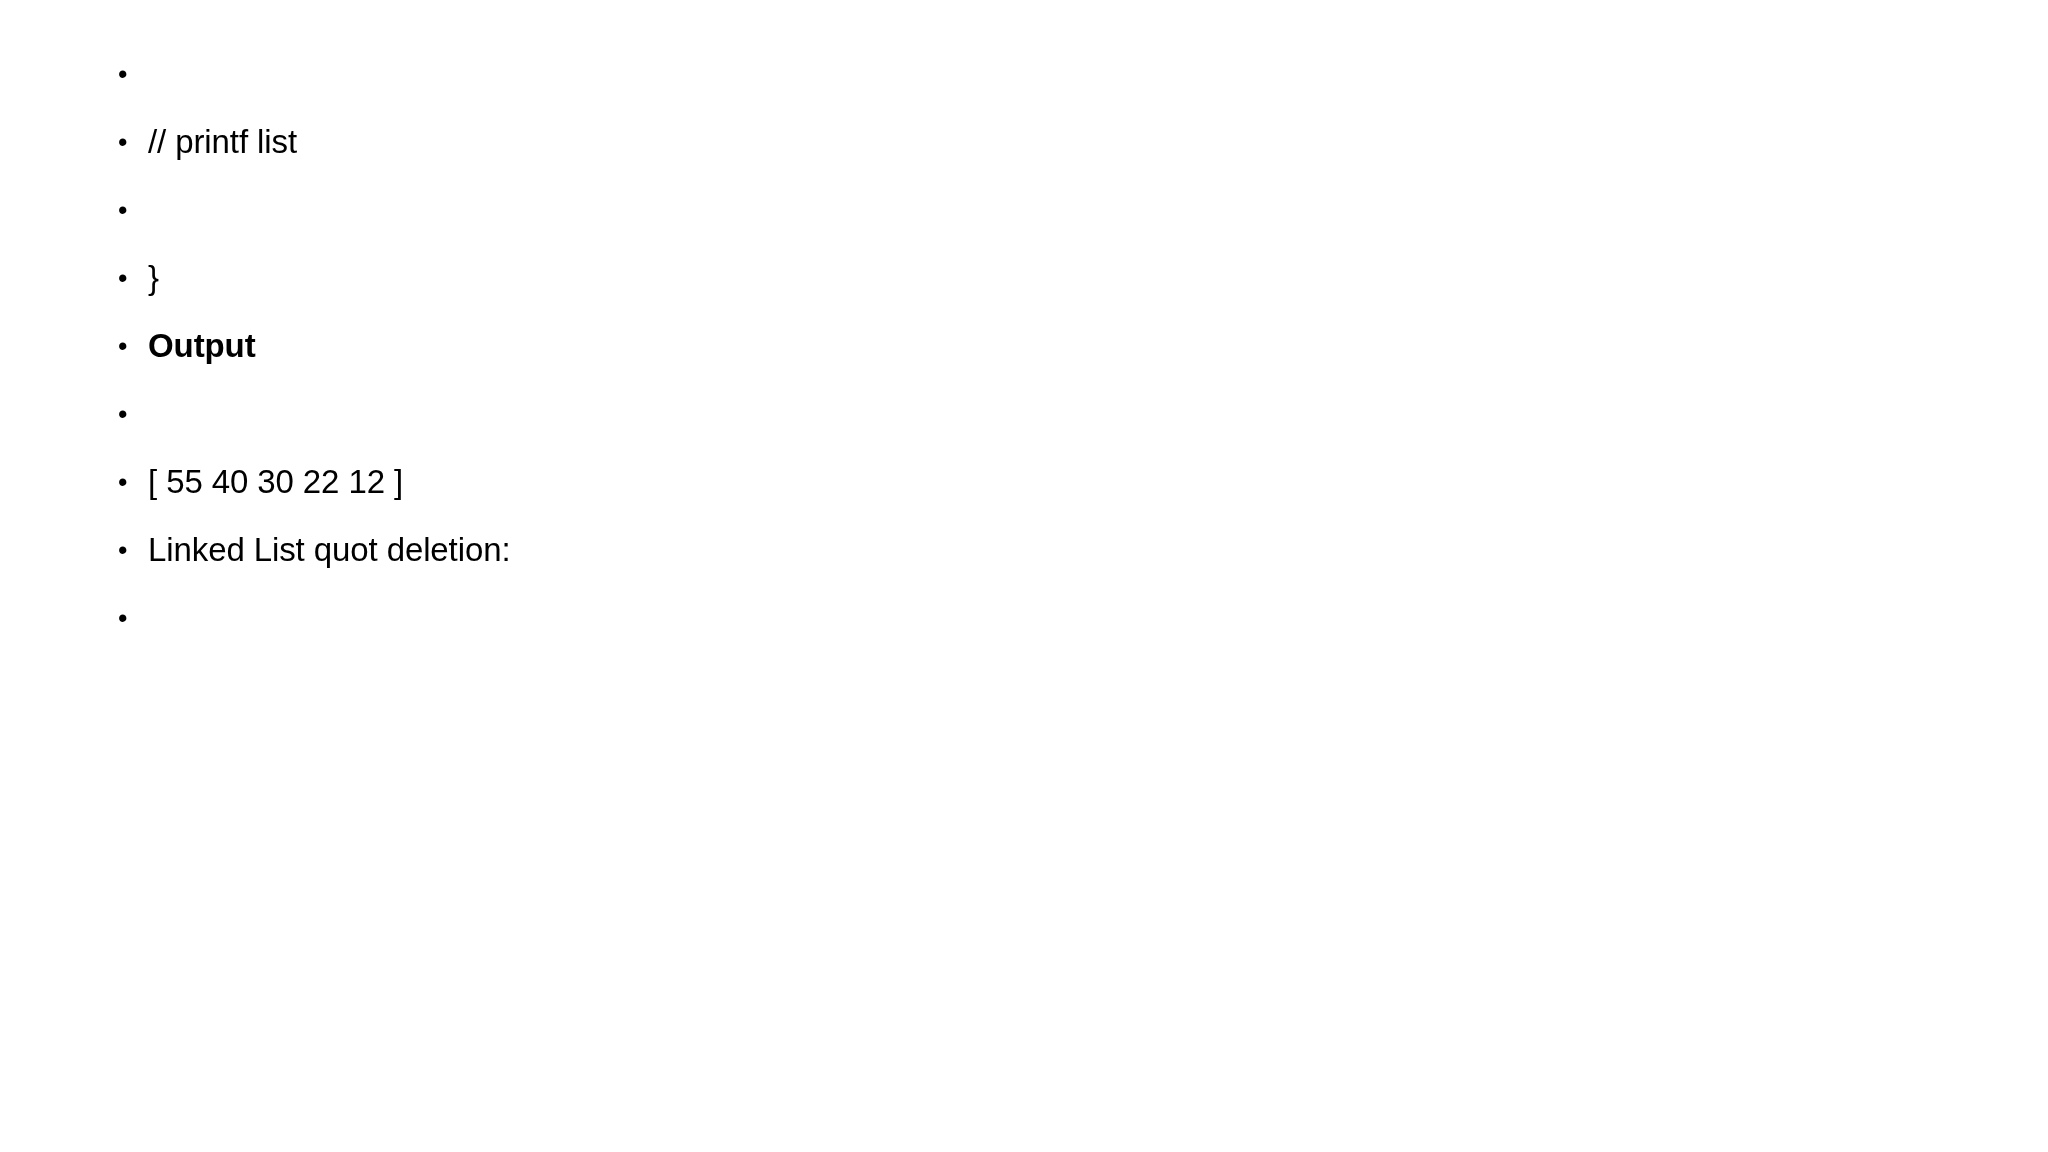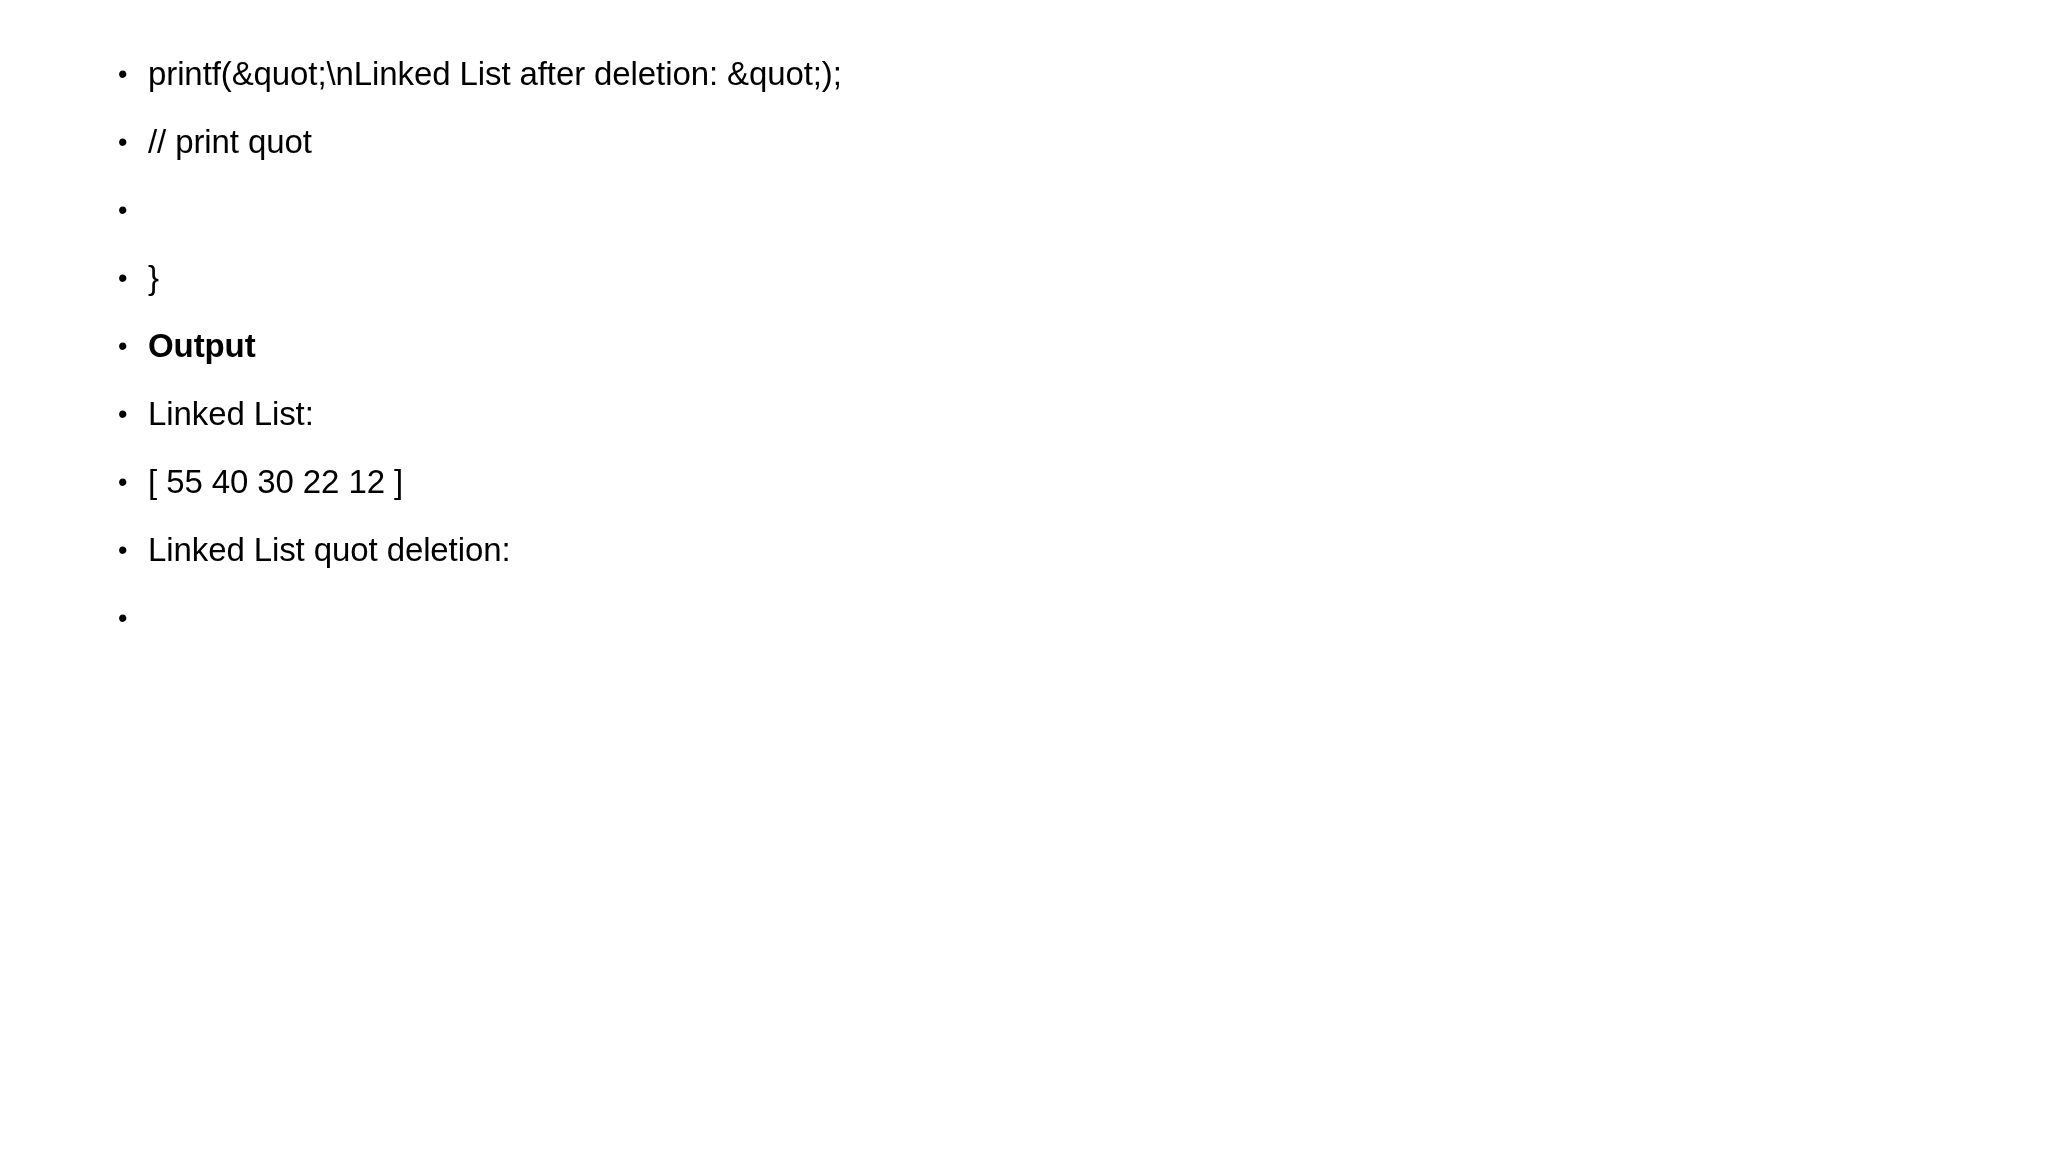--- a/index.html
+++ b/index.html
@@ -64,40 +64,38 @@
     text-align: right;
   }
 </style>
 </head>
 <body>
 
 <div id="slide">
   <ul id="bullet-list">
       <li class="bullet-row">
         <span class="bullet-marker">•</span>
-        <span class="bullet-text">printf(&amp;quot;\nLinked List after deletion: &amp;quot;);</span>
       </li>
       <li class="bullet-row">
         <span class="bullet-marker">•</span>
-        <span class="bullet-text">// print quot</span>
+        <span class="bullet-text">// printf list</span>
       </li>
       <li class="bullet-row">
         <span class="bullet-marker">•</span>
       </li>
       <li class="bullet-row">
         <span class="bullet-marker">•</span>
         <span class="bullet-text">}</span>
       </li>
       <li class="bullet-row">
         <span class="bullet-marker">•</span>
         <span class="bullet-text bold">Output</span>
       </li>
       <li class="bullet-row">
         <span class="bullet-marker">•</span>
-        <span class="bullet-text">Linked List:</span>
       </li>
       <li class="bullet-row">
         <span class="bullet-marker">•</span>
         <span class="bullet-text">[ 55 40 30 22 12 ]</span>
       </li>
       <li class="bullet-row">
         <span class="bullet-marker">•</span>
         <span class="bullet-text">Linked List quot deletion:</span>
       </li>
       <li class="bullet-row">

